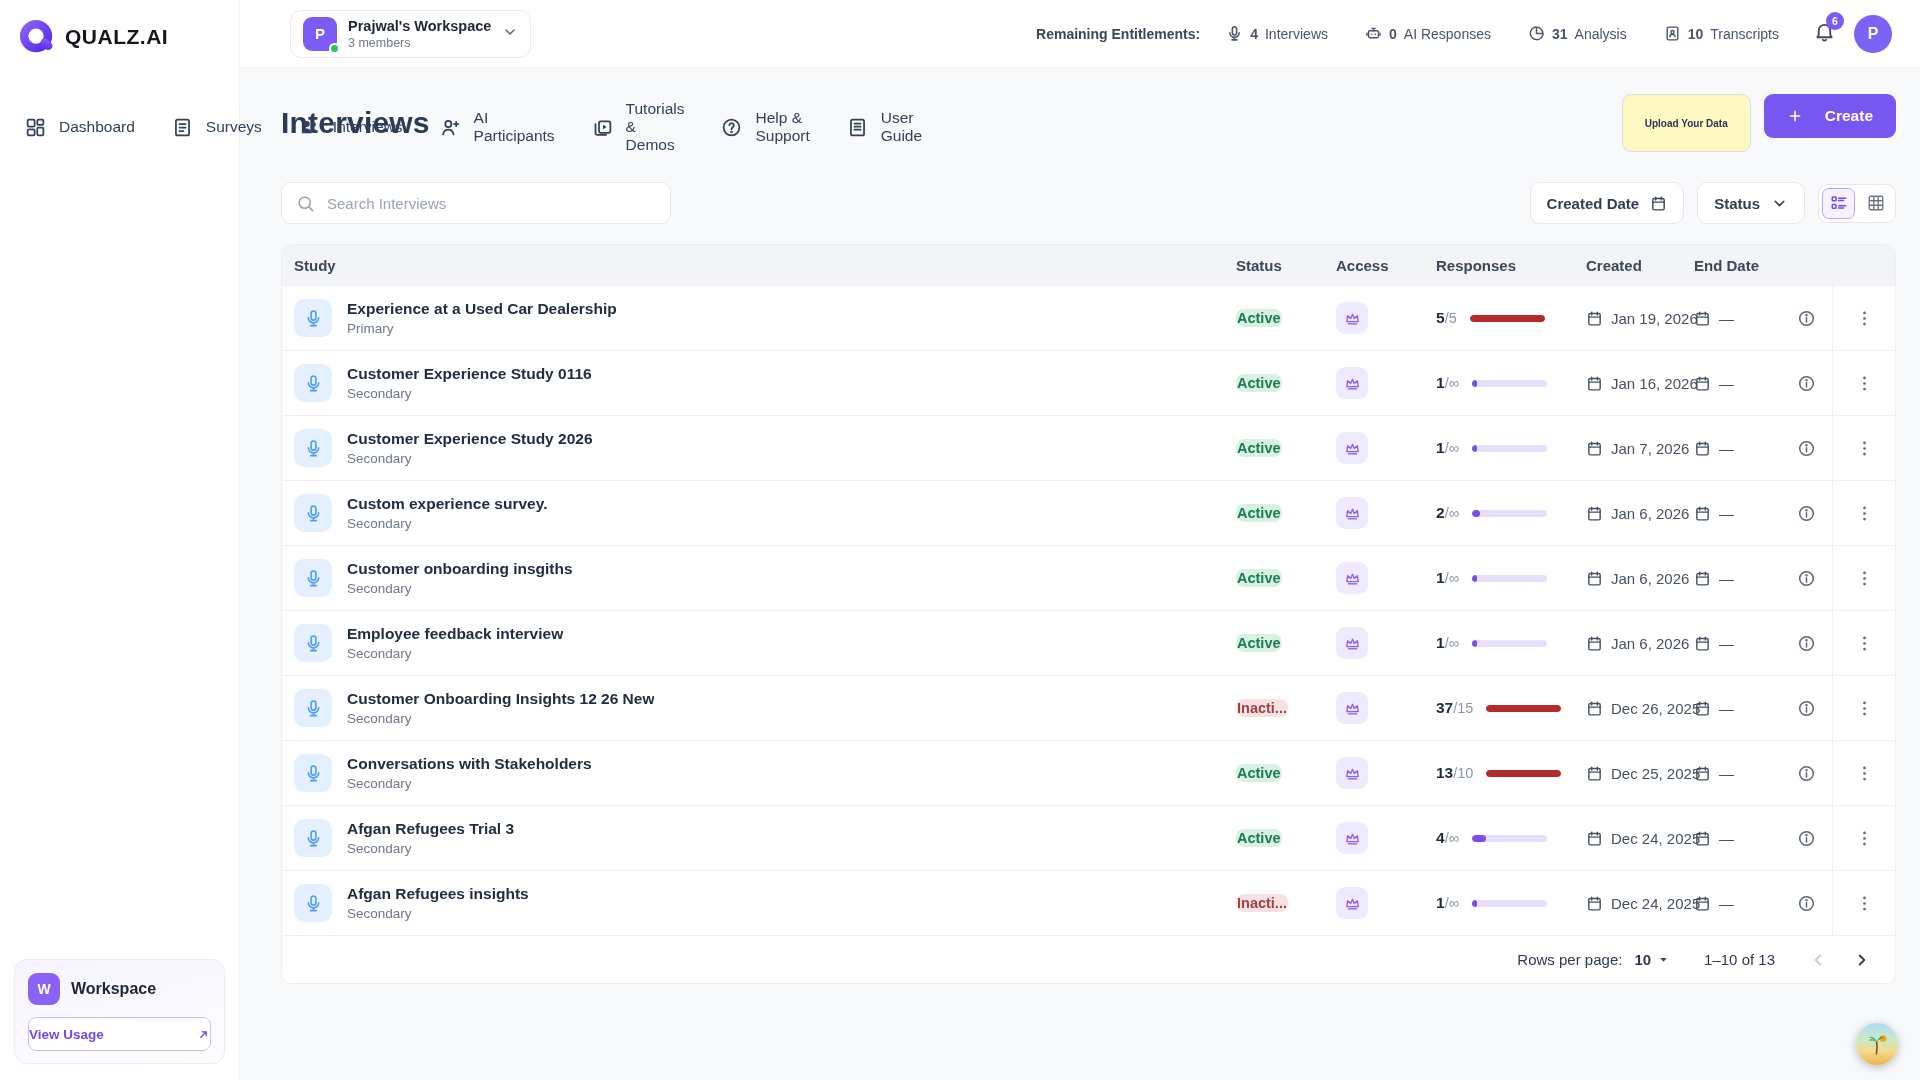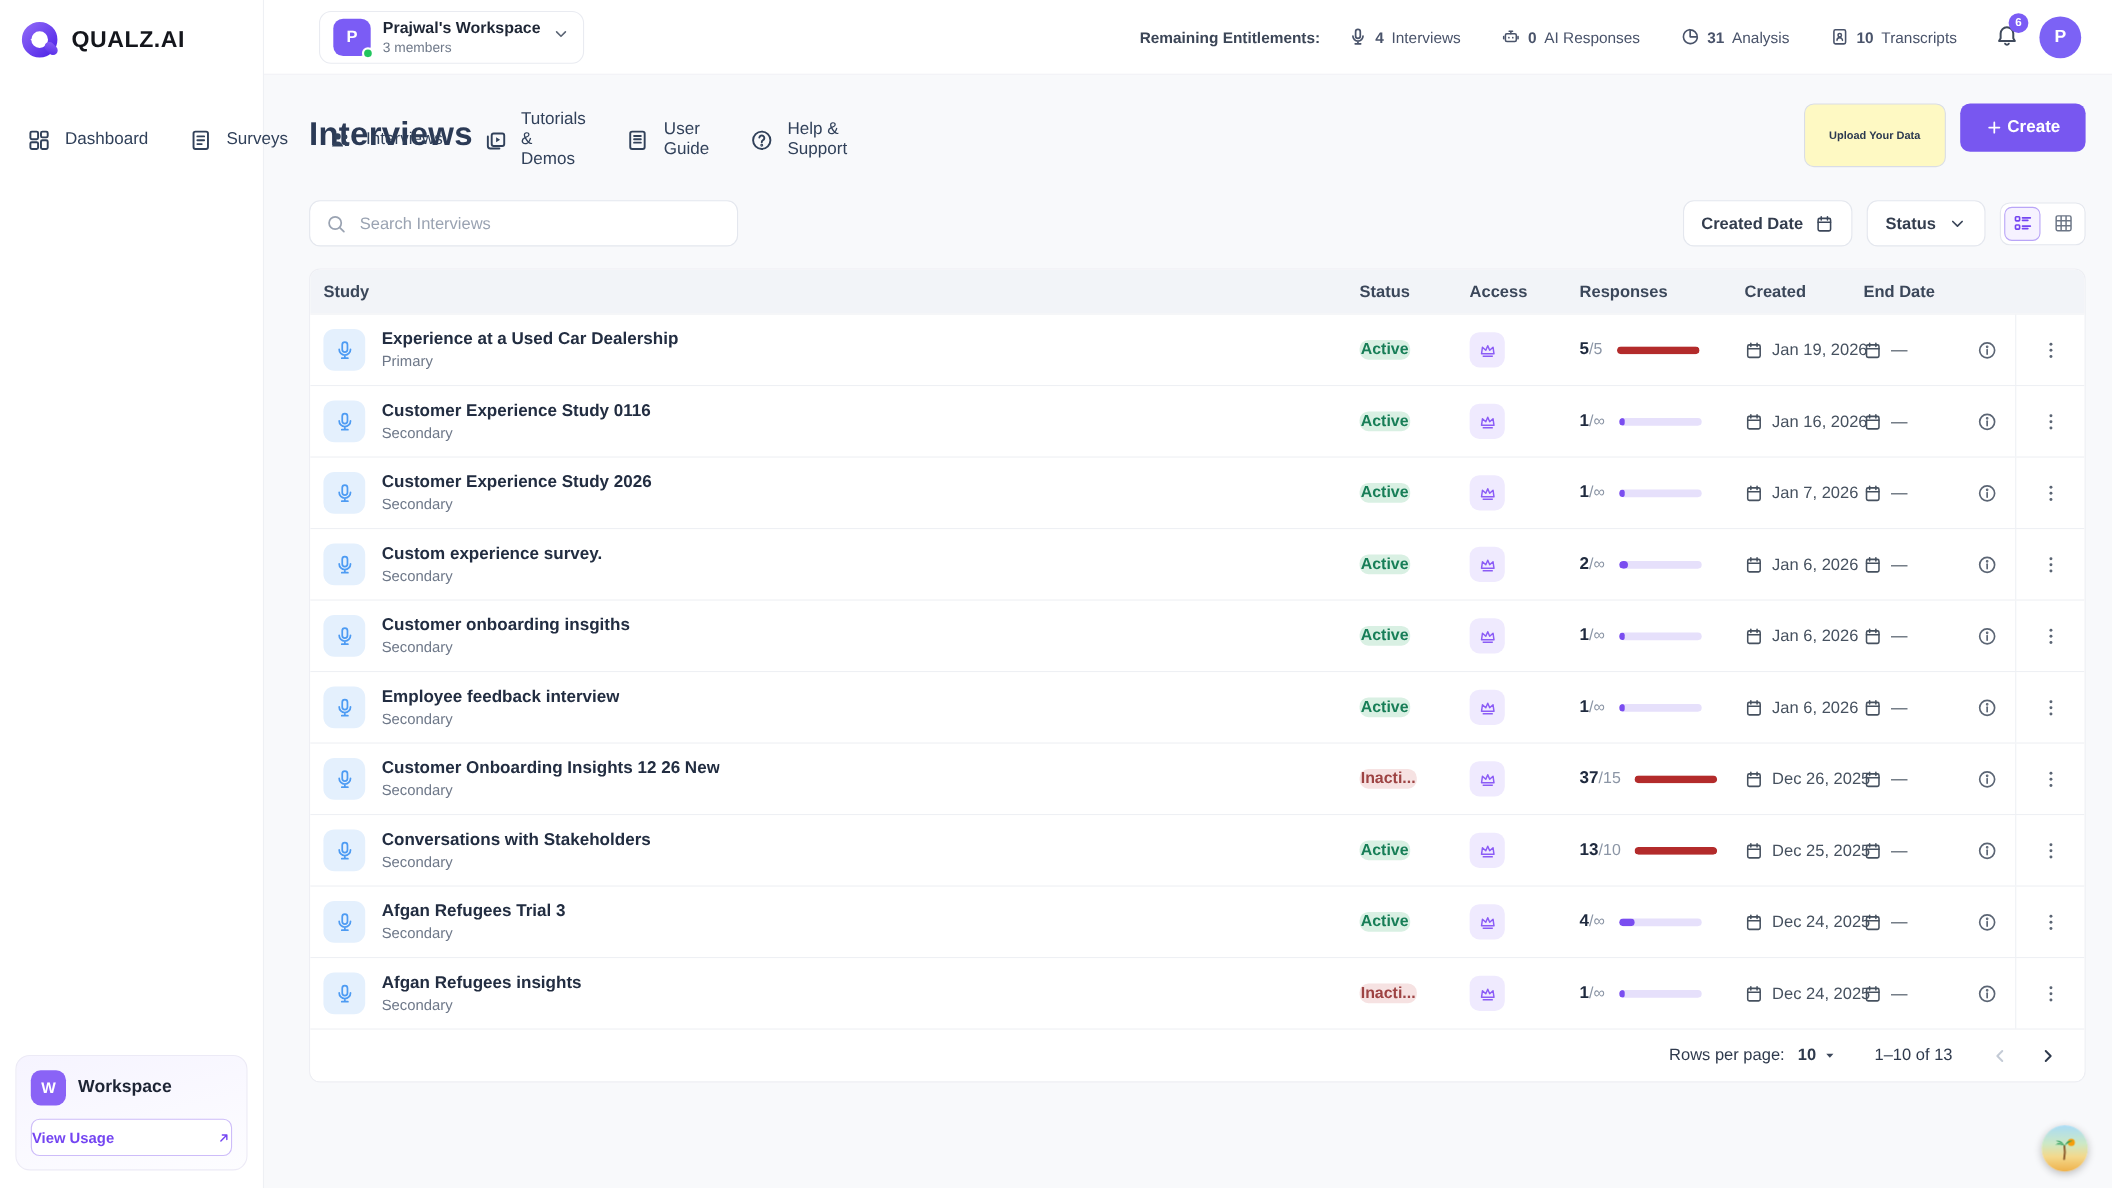--- a/index.html
+++ b/index.html
@@ -46,21 +46,21 @@
   .bell-wrap svg{width:23px;height:23px;color:#3f4a5c;}
   .notif{position:absolute;top:-8px;right:-8px;background:#7b5cf5;color:#fff;width:18px;height:18px;border-radius:50%;font-size:10.5px;font-weight:700;display:flex;align-items:center;justify-content:center;}
   .user-avatar{width:38px;height:38px;border-radius:50%;background:#7c62f5;color:#fff;font-size:16px;font-weight:700;display:flex;align-items:center;justify-content:center;cursor:pointer;margin-left:6px;}
 
   
   .content{padding:26px 24px 0 41px;}
   .page-head{display:flex;justify-content:space-between;align-items:center;}
   h1{font-size:30px;font-weight:700;color:#2b3a55;letter-spacing:.2px;}
   .head-actions{display:flex;gap:13px;}
   .btn-upload{height:58px;padding:0 22px;background:#fef9c3;border:1px solid #d9dde6;border-radius:9px;font-size:10px;font-weight:700;color:#2b3950;cursor:pointer;}
-  .btn-create{height:44px;padding:0 23px;background:var(--accent);border:none;border-radius:9px;color:#fff;font-size:15.5px;font-weight:600;display:flex;align-items:center;gap:4px;cursor:pointer;}
+  .btn-create{height:44px;padding:0 23px;background:var(--accent);border:none;border-radius:9px;color:#fff;font-size:15.5px;font-weight:600;display:flex;align-items:center;gap:22px;cursor:pointer;}
   .btn-create svg{width:16px;height:16px;}
 
   .filter-row{display:flex;justify-content:space-between;align-items:center;margin-top:30px;}
   .search-box{width:390px;height:42px;background:#fff;border:1px solid #e4e7ee;border-radius:10px;display:flex;align-items:center;gap:12px;padding:0 14px;}
   .search-box svg{width:19px;height:19px;color:#9aa3b2;flex:none;}
   .search-box input{border:none;outline:none;flex:1;font-size:15px;color:#333d4e;background:transparent;}
   .search-box input::placeholder{color:#9aa3b2;}
   .filter-right{display:flex;align-items:center;gap:13px;}
   .btn-filter{height:42px;display:flex;align-items:center;gap:11px;background:#fff;border:1px solid #e4e7ee;border-radius:10px;padding:0 16px;font-size:15px;font-weight:600;color:#333d4e;cursor:pointer;}
   .btn-filter svg{width:17px;height:17px;color:#3c475a;}
@@ -160,46 +160,56 @@
               <circle cx="9" cy="8" r="3.3"></circle>
               <path d="M3.2 18.5c.7-3.4 3-5.3 5.8-5.3s5.1 1.9 5.8 5.3z"></path>
               <circle cx="16.8" cy="8.6" r="2.5"></circle>
               <path d="M16 13.4c2.6.3 4.4 2 5 4.6h-4.2c-.3-1.9-1-3.4-2.2-4.4.4-.2.9-.2 1.4-.2z"></path>
             </svg>
           </span>
           <span>Interviews</span>
         </div>
         <div class="side-item">
           <span class="s-icon" style="display: flex;">
+            <svg viewBox="0 0 24 24" fill="none" stroke="currentColor" stroke-width="2" stroke-linecap="round">
+              <circle cx="9.5" cy="8" r="3.5"></circle>
+              <path d="M3.5 20c.8-3.6 3.1-5.5 6-5.5s5.2 1.9 6 5.5"></path>
+              <path d="M18.5 5.5v5M16 8h5"></path>
+            </svg>
+          </span>
+          <span>AI Participants</span>
+        </div>
+        <div class="side-item">
+          <span class="s-icon" style="display: flex;">
             <svg viewBox="0 0 24 24" fill="none" stroke="currentColor" stroke-width="2" stroke-linecap="round" stroke-linejoin="round">
               <rect x="8" y="5" width="13" height="13" rx="2"></rect>
               <path d="M4 8v10a2.5 2.5 0 0 0 2.5 2.5H16"></path>
               <path d="M12.6 8.9l4.2 2.6-4.2 2.6z" fill="currentColor" stroke="none"></path>
             </svg>
           </span>
           <span>Tutorials &amp; Demos</span>
-        </div>
-        <div class="side-item">
-          <span class="s-icon" style="display: flex;">
-            <svg viewBox="0 0 24 24" fill="none" stroke="currentColor" stroke-width="2" stroke-linecap="round">
-              <rect x="4.5" y="3" width="15" height="18" rx="2"></rect>
-              <path d="M8.5 7.5h7M8.5 11h7M8.5 14.5h7"></path>
-            </svg>
-          </span>
-          <span>User Guide</span>
         </div>
         <div class="side-item">
           <span class="s-icon" style="display: flex;">
             <svg viewBox="0 0 24 24" fill="none" stroke="currentColor" stroke-width="2" stroke-linecap="round">
               <circle cx="12" cy="12" r="9"></circle>
               <path d="M9.5 9.2a2.6 2.6 0 1 1 3.8 2.7c-.9.5-1.3 1.1-1.3 2.1"></path>
               <circle cx="12" cy="17.2" r="0.5" fill="currentColor"></circle>
             </svg>
           </span>
           <span>Help &amp; Support</span>
+        </div>
+        <div class="side-item">
+          <span class="s-icon" style="display: flex;">
+            <svg viewBox="0 0 24 24" fill="none" stroke="currentColor" stroke-width="2" stroke-linecap="round">
+              <rect x="4.5" y="3" width="15" height="18" rx="2"></rect>
+              <path d="M8.5 7.5h7M8.5 11h7M8.5 14.5h7"></path>
+            </svg>
+          </span>
+          <span>User Guide</span>
         </div>
       </nav>
 
     <div class="ws-card">
       <div class="ws-card-top">
         <div class="ws-avatar">W</div>
         <div class="ws-title">Workspace</div>
       </div>
       <button class="view-usage">
         <span>View Usage</span>

